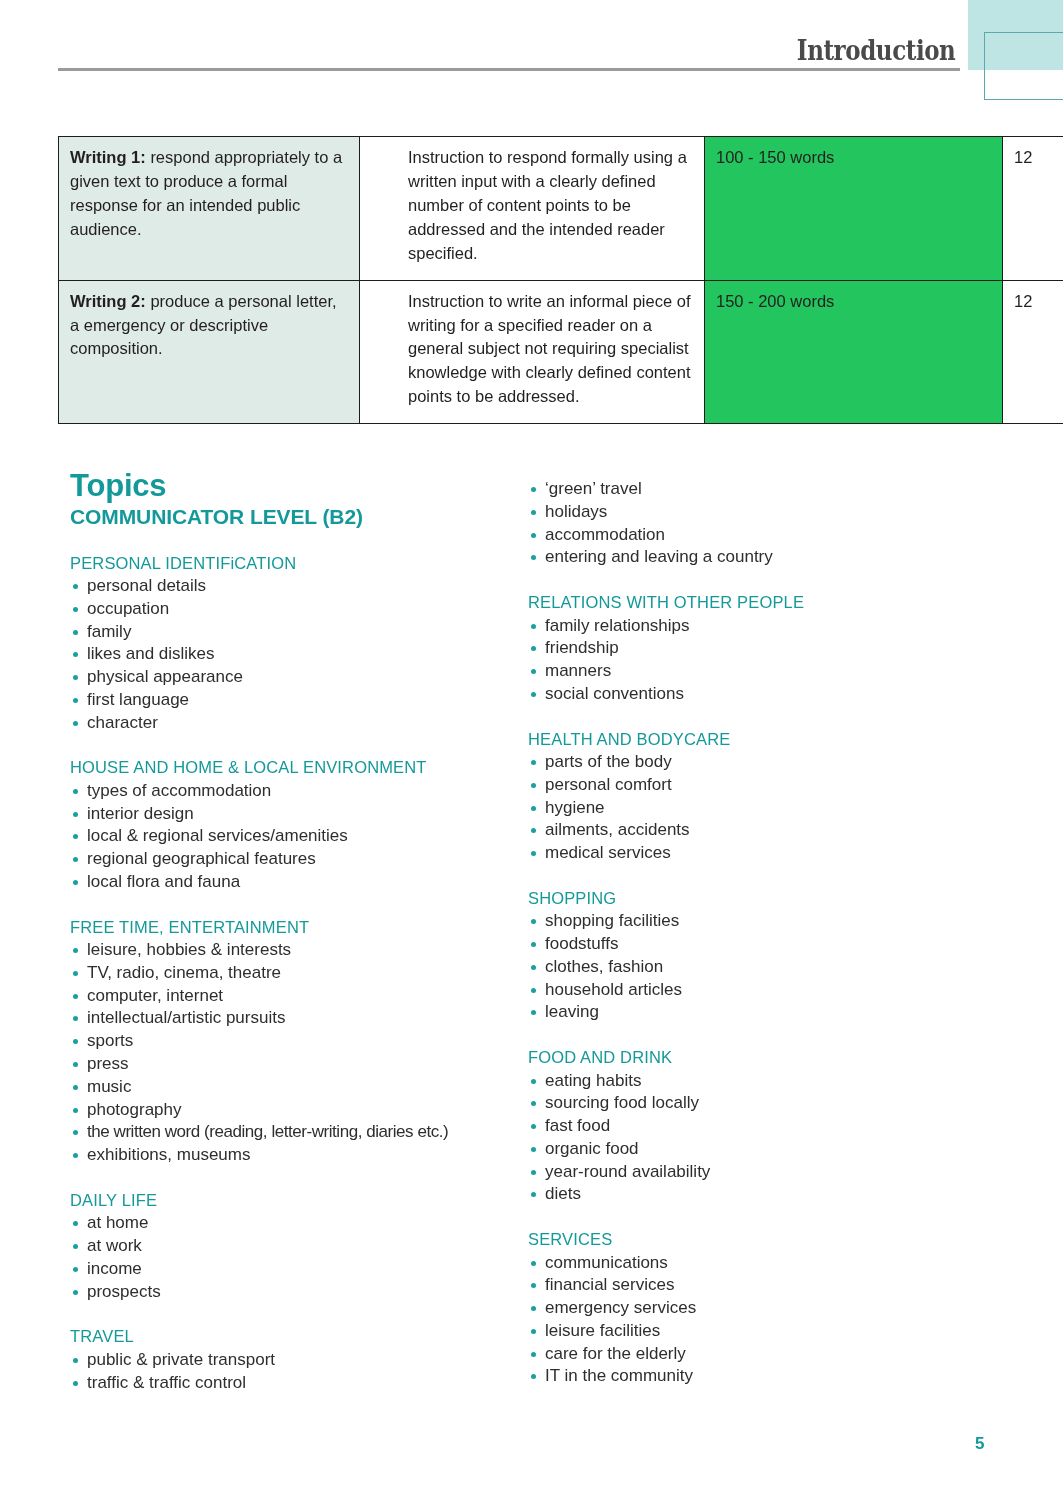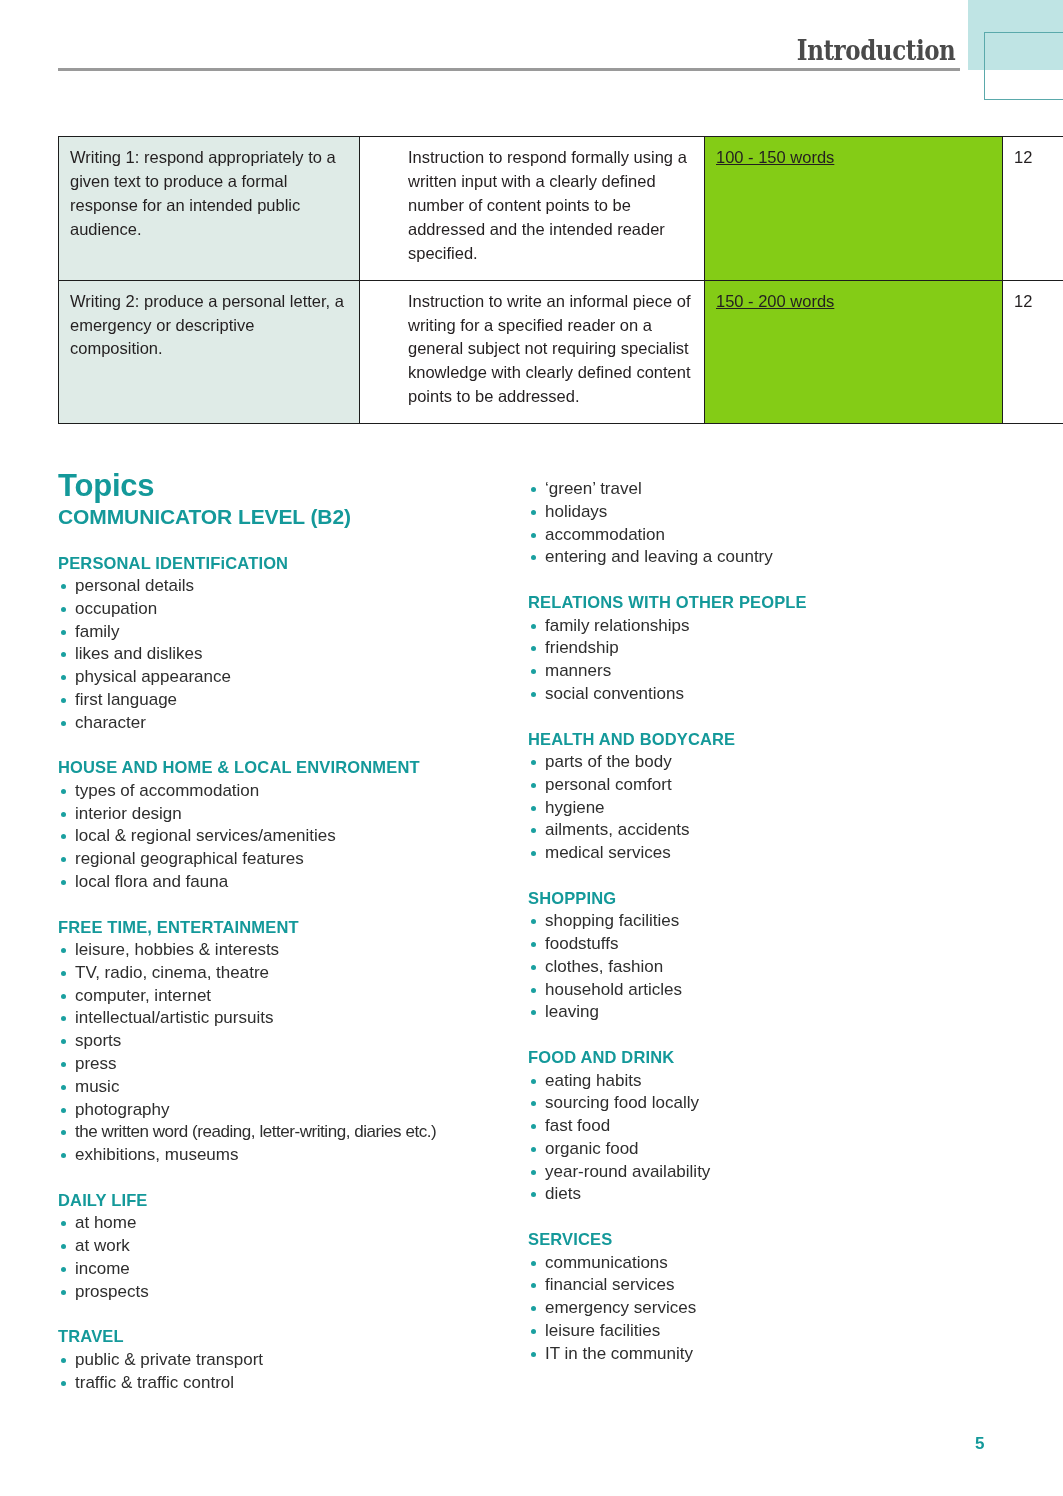--- a/index.html
+++ b/index.html
@@ -77,35 +77,35 @@
   .spec-table td {
     border: 1px solid #1d1d1d;
     vertical-align: top;
     padding: 9px 11px 14px 11px;
     font-size: 16.5px;
     line-height: 1.45;
     color: #231f20;
   }
   .spec-table td.c1 { width: 278px; background: #dfebe7; }
   .spec-table td.c2 { width: 285px; background: #ffffff; padding-left: 48px; }
-  .spec-table td.c3 { width: 275px; background: #84cc16; text-decoration: underline; }
+  .spec-table td.c3 { width: 275px; background: #22c55e; }
   .spec-table td.c4 { width: 90px;  background: #ffffff; }
-  .spec-table .lead { font-weight: normal; }
+  .spec-table .lead { font-weight: bold; }
 
   
   .topics-wrap {
     position: absolute;
     top: 470px;
     left: 58px;
     width: 930px;
   }
   .col-left {
     position: absolute;
     top: 0;
-    left: 0;
+    left: 12px;
     width: 470px;
   }
   .col-right {
     position: absolute;
     top: 8px;
     left: 470px;
     width: 460px;
   }
 
   .topics-title {
@@ -122,21 +122,21 @@
     color: #14999a;
     line-height: 1.15;
     margin: 0 0 24px 0;
     letter-spacing: -0.1px;
   }
 
   .section { margin: 0 0 23px 0; }
   .section:last-child { margin-bottom: 0; }
   .section-heading {
     font-size: 16.5px;
-    font-weight: bold;
+    font-weight: normal;
     color: #14999a;
     letter-spacing: 0.15px;
     margin: 16px 0 1px 0;
     line-height: 1.3;
   }
   ul.topic-list {
     list-style: none;
     margin: 0;
     padding: 0;
   }
@@ -320,20 +320,21 @@
             <li>diets</li>
           </ul>
         </div>
         <div class="section">
           <div class="section-heading">SERVICES</div>
           <ul class="topic-list">
             <li>communications</li>
             <li>financial services</li>
             <li>emergency services</li>
             <li>leisure facilities</li>
+            <li>care for the elderly</li>
             <li>IT in the community</li>
           </ul>
         </div>
       </div>
   </div>
 
 </div>
 
 <div class="page-number">5</div>
 

